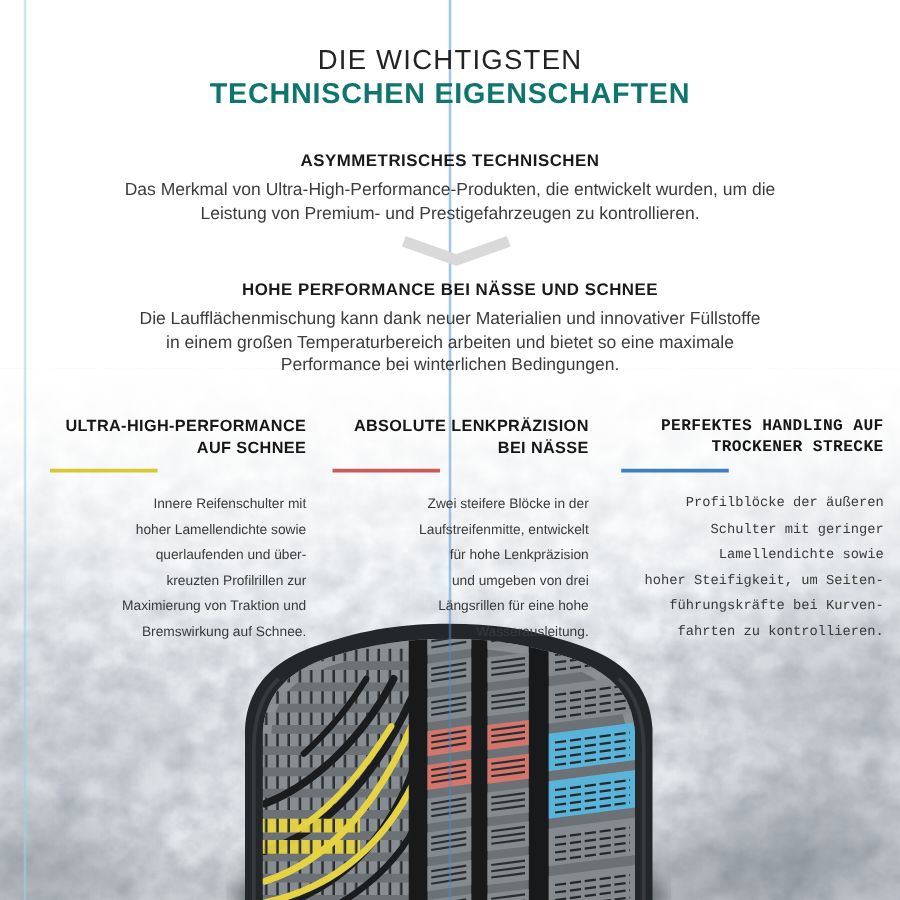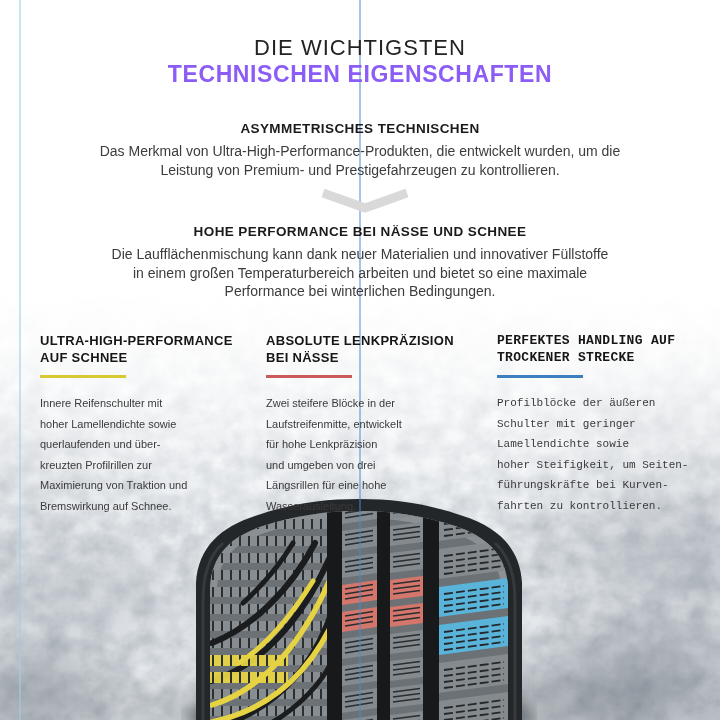--- a/index.html
+++ b/index.html
@@ -34,28 +34,28 @@
   .hl-b{fill:var(--c-tire_blue,#5ab4da);}
   
   .guide-center{position:absolute;left:359px;top:0;width:2px;height:720px;z-index:6;
     background:var(--c-guide,rgba(70,140,210,.5));}
   .guide-left{position:absolute;left:19px;top:0;width:2px;height:720px;z-index:6;
     background:var(--c-guide_soft,rgba(160,205,232,.55));}
   
   .content{position:absolute;inset:0;z-index:10;}
   .title{position:absolute;left:0;top:36px;width:720px;text-align:center;}
   .title .t1{display:block;font-size:22px;font-weight:400;letter-spacing:1px;color:#232323;line-height:24px;}
-  .title .t2{display:block;font-size:23px;font-weight:700;letter-spacing:.6px;color:#8b5cf6;line-height:28px;}
+  .title .t2{display:block;font-size:23px;font-weight:700;letter-spacing:.6px;color:#0f766e;line-height:28px;}
   .sec{position:absolute;left:60px;width:600px;text-align:center;}
   .sec .h{font-size:13.5px;font-weight:700;letter-spacing:.4px;color:#1a1a1a;}
   .sec .b{margin-top:6px;font-size:14px;line-height:18.5px;color:#3c3c3c;white-space:pre-line;}
   .sec1{top:121px;}
   .sec2{top:224px;}
   .chevron{position:absolute;left:317px;top:187px;z-index:3;}
-  .features{position:absolute;left:0;top:333px;width:720px;height:190px;}
+  .features{position:absolute;left:0;top:333px;width:720px;height:190px;text-align:right;}
   .feat{position:absolute;top:0;}
   .feat .h{font-size:13px;font-weight:700;letter-spacing:.3px;line-height:16.5px;color:#161616;white-space:pre-line;}
   .feat .rule{width:86px;height:3px;margin-top:9px;background:#999;}
   .feat .b{margin-top:15px;font-size:11px;line-height:20.5px;color:#3a3a3a;white-space:pre-line;}
   .feat1{left:40px;width:205px;}
   .feat2{left:266px;width:205px;}
   .feat3{left:497px;width:210px;font-family:Liberation Mono, monospace;}
 </style>
 </head>
 <body>

